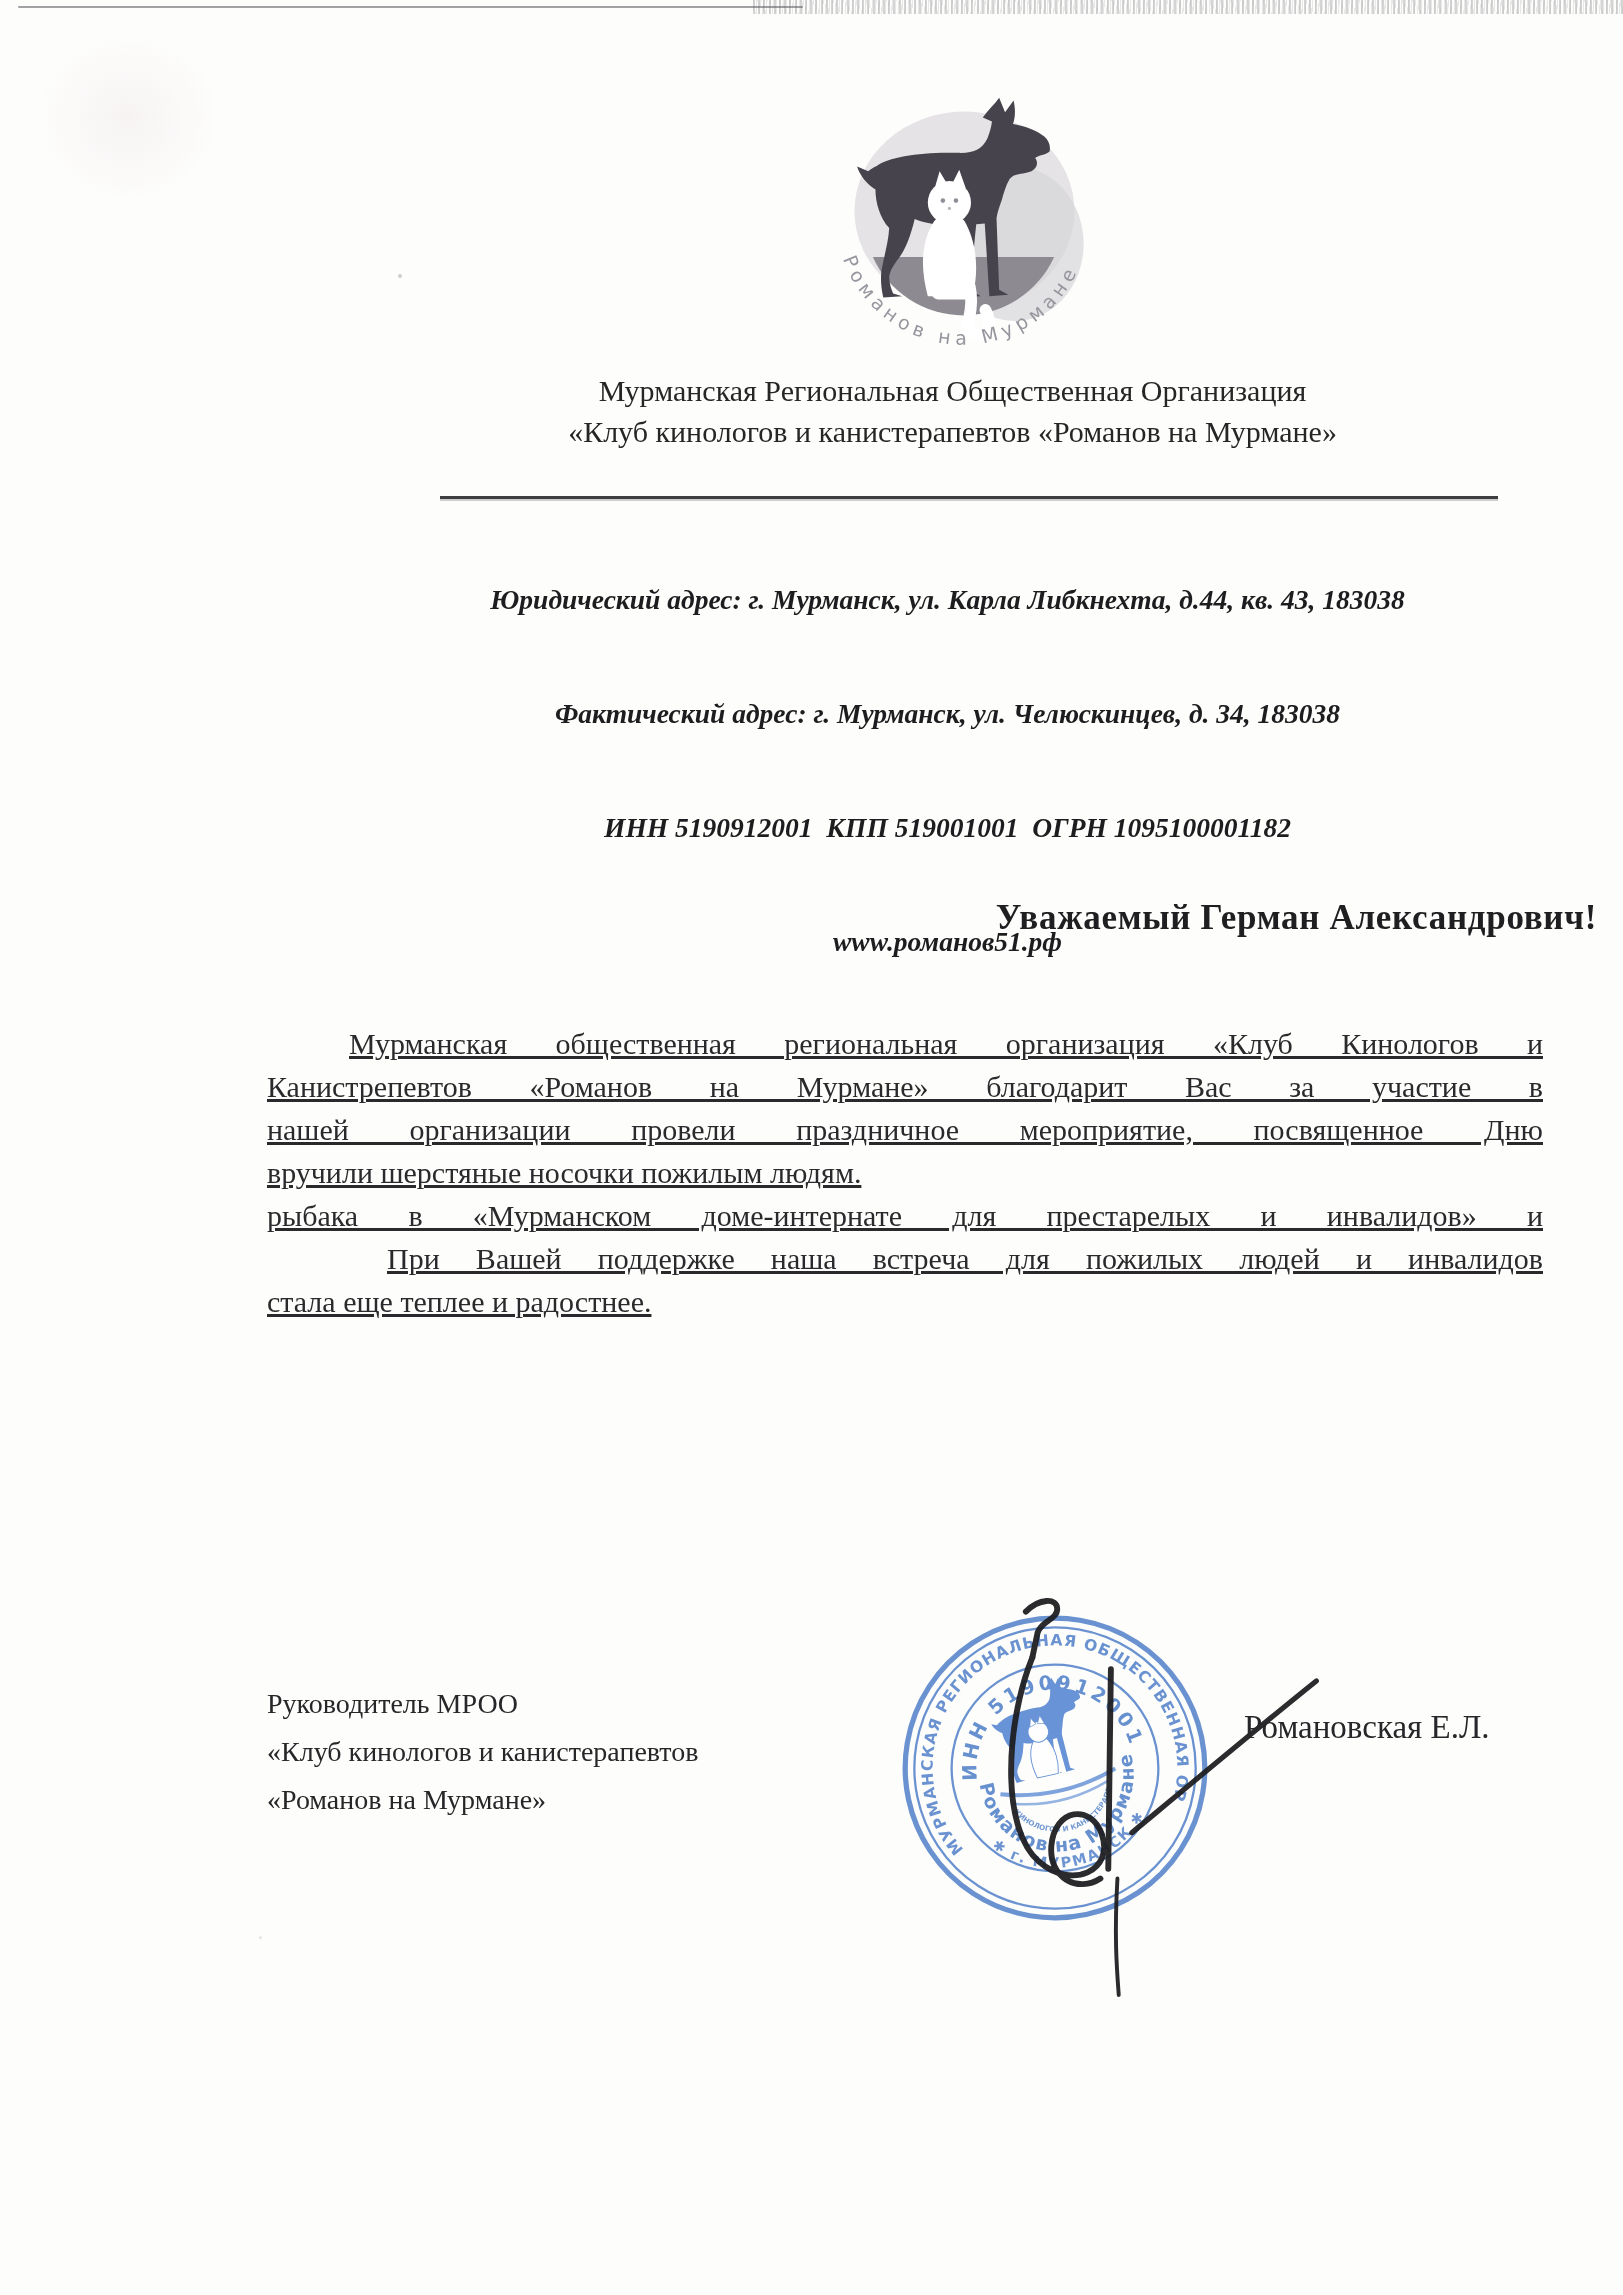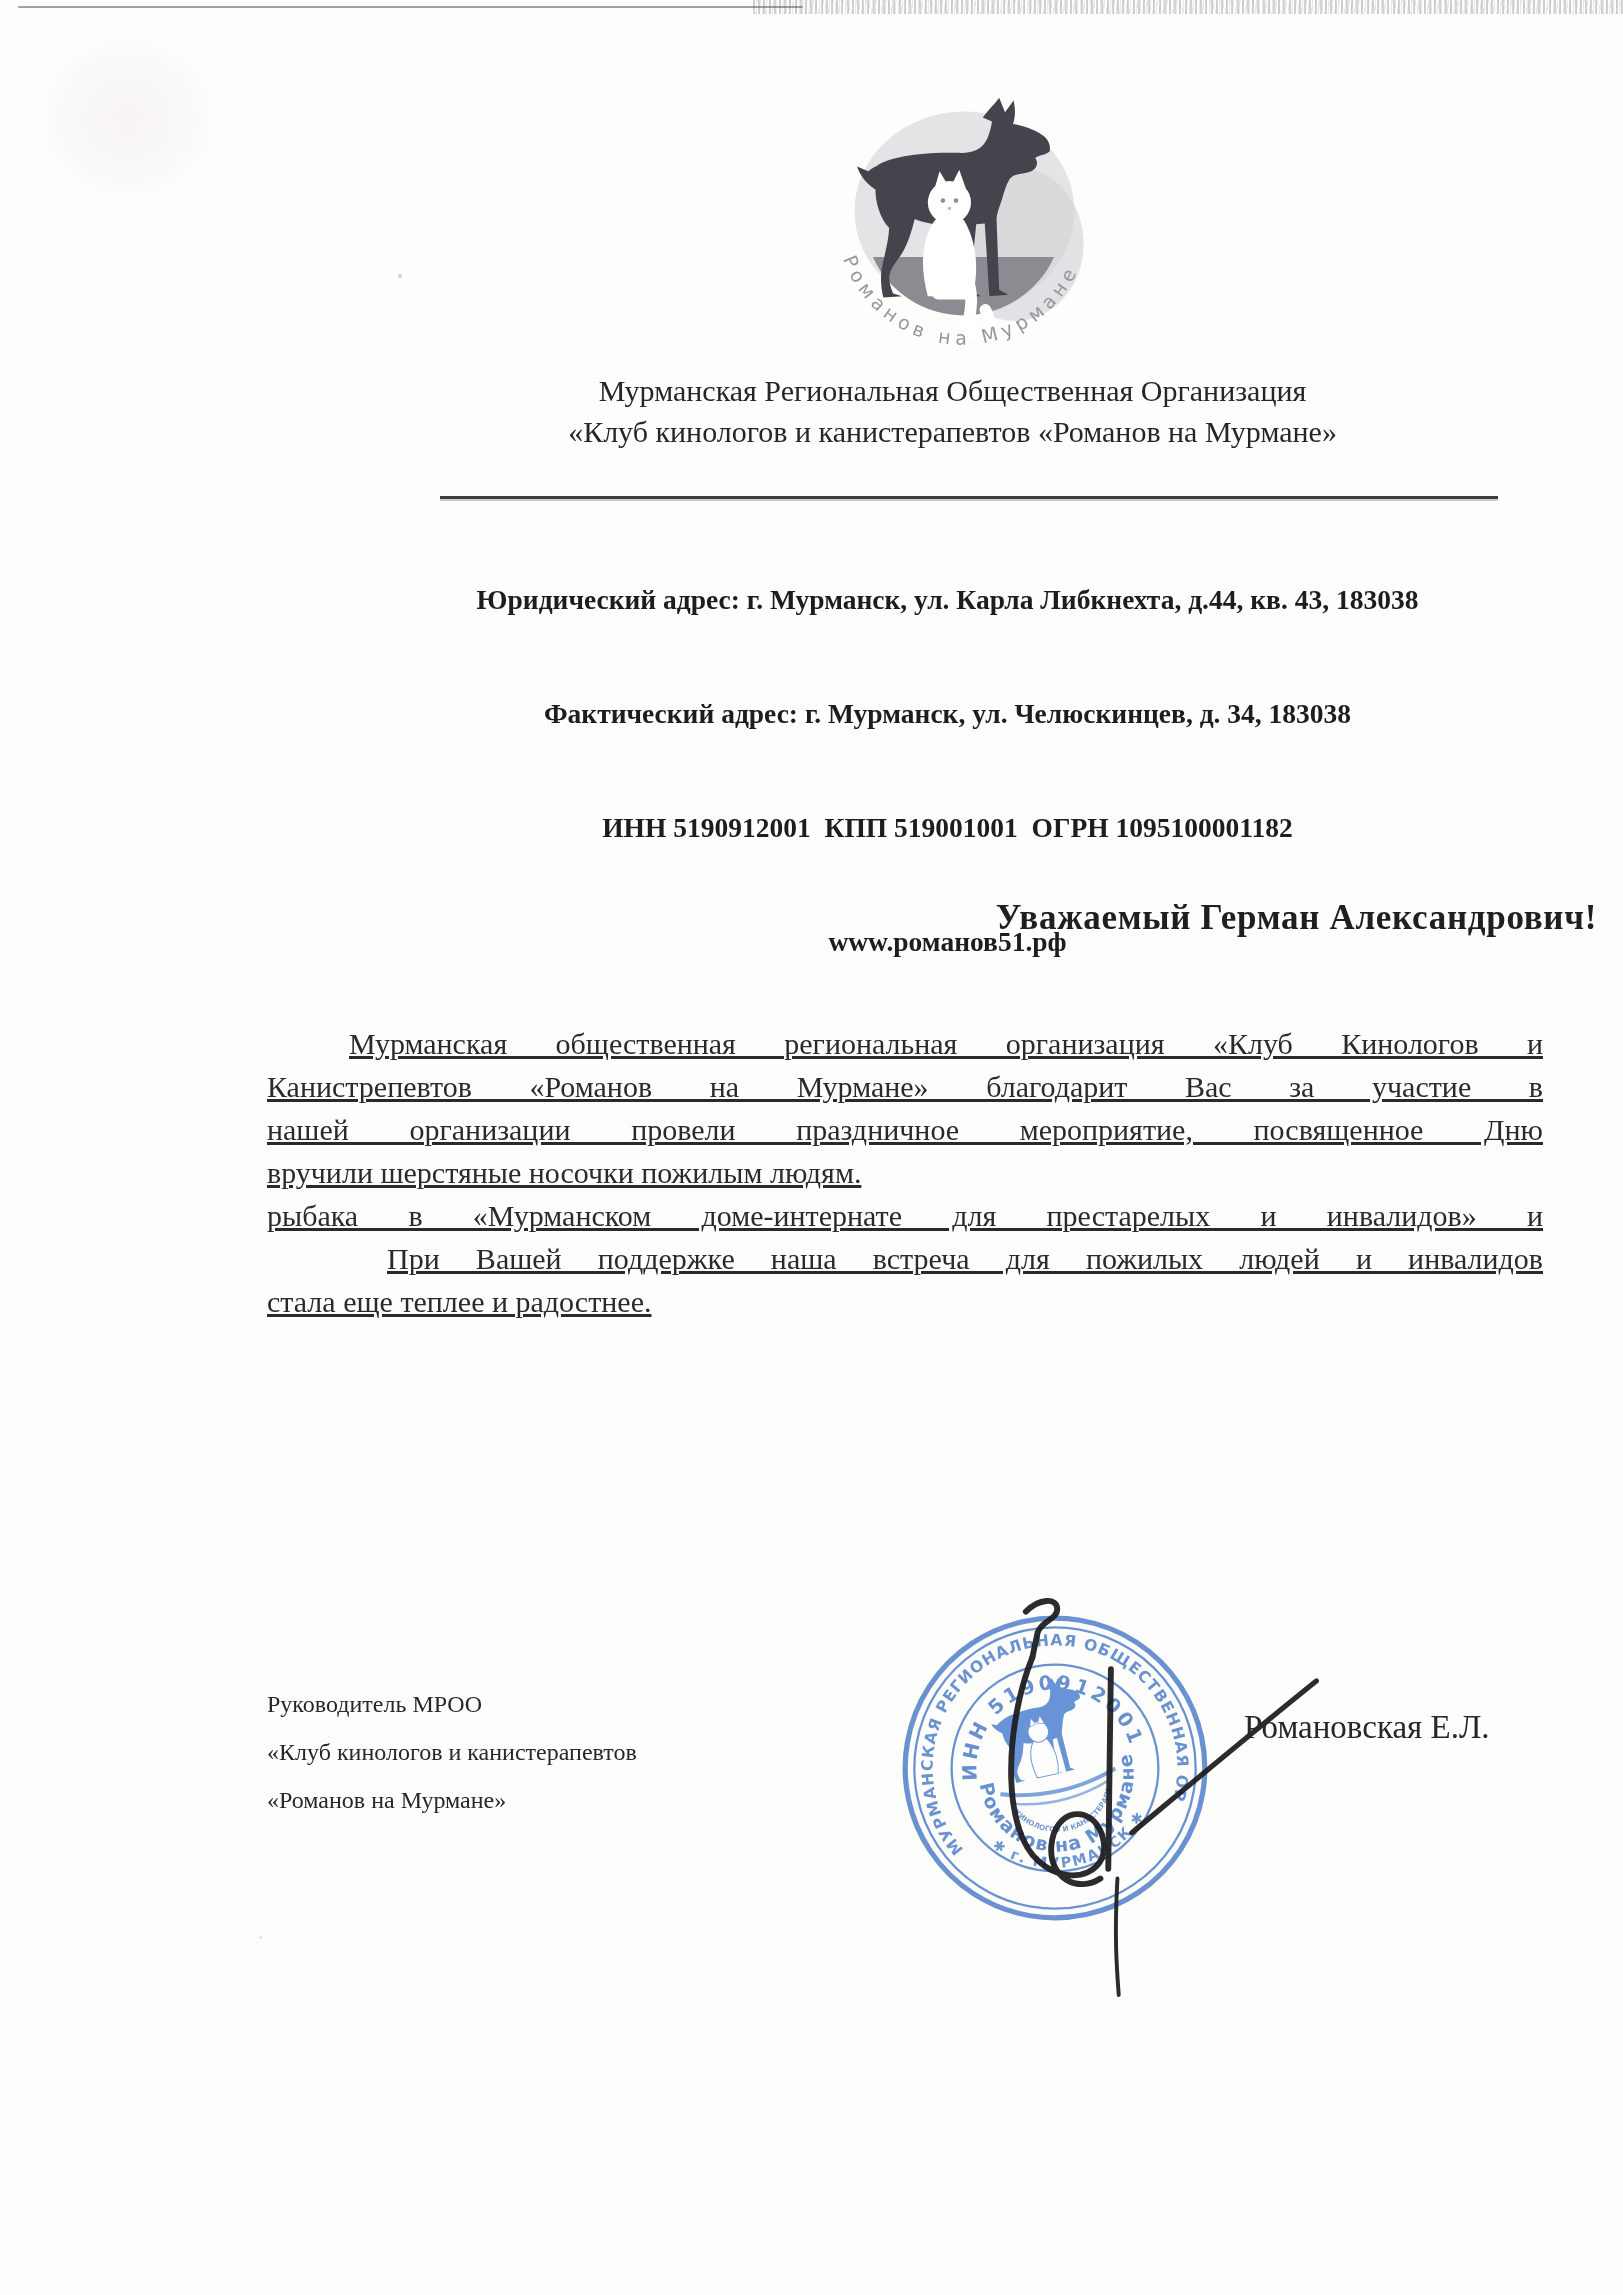--- a/index.html
+++ b/index.html
@@ -22,31 +22,31 @@
   .speck.b{left:259px;top:1936px;width:3.3px;height:3.3px;opacity:.5;}
 
   .logo{position:absolute;left:815px;top:90px;width:295px;height:288px;}
   .logo svg{width:100%;height:100%;}
 
   .org-header{position:absolute;left:275px;top:370px;width:1355px;text-align:center;
     font-size:30px;line-height:41px;color:#262626;}
   .rule{position:absolute;left:440px;top:496px;width:1058px;height:3.3px;background:#3e3e40;
     box-shadow:0 2px 0 rgba(62,62,64,.25);}
   .contacts{position:absolute;left:275px;top:505px;width:1345px;text-align:center;
-    font-size:27.5px;line-height:38px;font-weight:bold;color:#1d1d1f;white-space:pre-wrap;}
+    font-size:27.5px;line-height:38px;font-weight:bold;color:#1d1d1f;white-space:pre-wrap;font-style:italic;}
   .salutation{position:absolute;left:262px;top:898px;width:1335px;text-align:right;
     font-size:35px;font-weight:bold;color:#1f1f21;letter-spacing:0.7px;}
   .body-text{position:absolute;left:267px;top:1022px;width:1276px;
     font-size:30px;line-height:43px;color:#2a2a2c;}
   .bl{width:100%;text-decoration:underline;}
   .just{text-align:justify;text-align-last:justify;}
   .ind1{padding-left:82px;box-sizing:border-box;}
   .ind2{padding-left:120px;box-sizing:border-box;}
 
-  .signoff{position:absolute;left:267px;top:1680px;font-size:24px;line-height:48px;color:#272729;}
+  .signoff{position:absolute;left:267px;top:1680px;font-size:28px;line-height:48px;color:#272729;}
   .sig-name{position:absolute;left:1244px;top:1709px;font-size:33px;color:#272729;}
 
   .stamp{position:absolute;left:898px;top:1611px;width:314px;height:314px;
     transform:rotate(-12deg);opacity:.92;}
   .stamp svg{width:100%;height:100%;}
   .stamp text{font-family:"DejaVu Sans","Liberation Sans",sans-serif;font-weight:bold;}
 
   .ink{position:absolute;left:929px;top:1571px;width:458px;height:445px;}
   .ink svg{width:100%;height:100%;}
 

